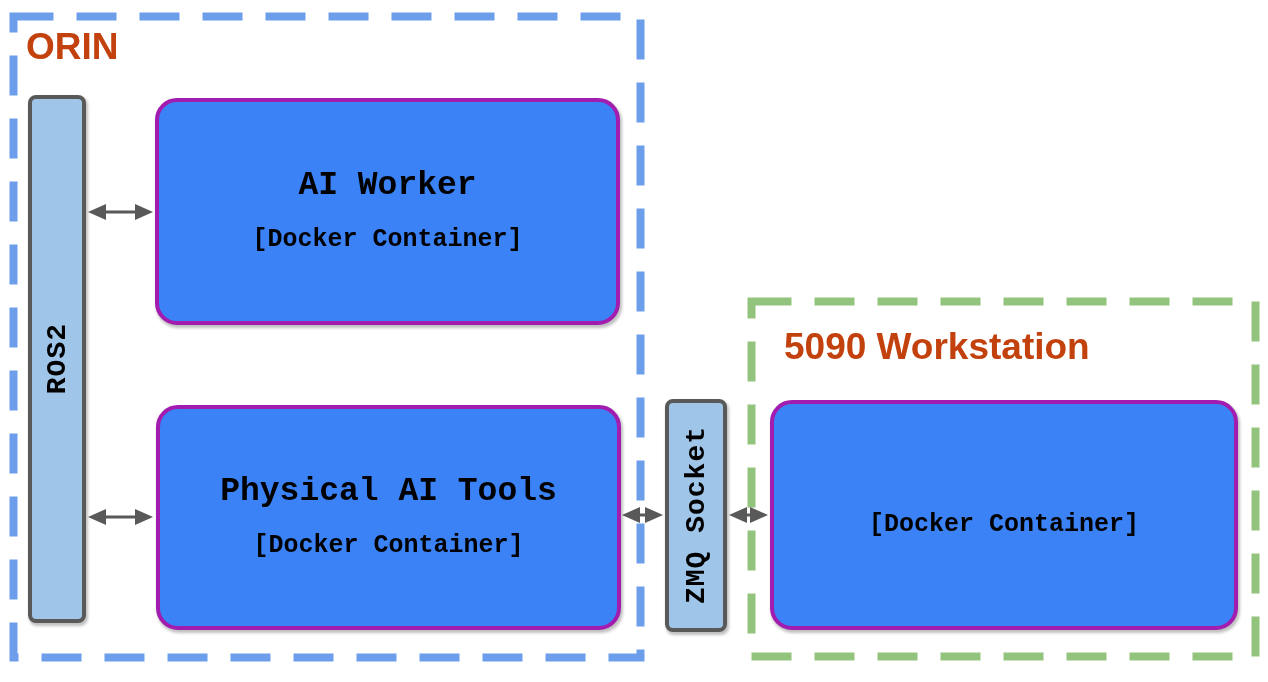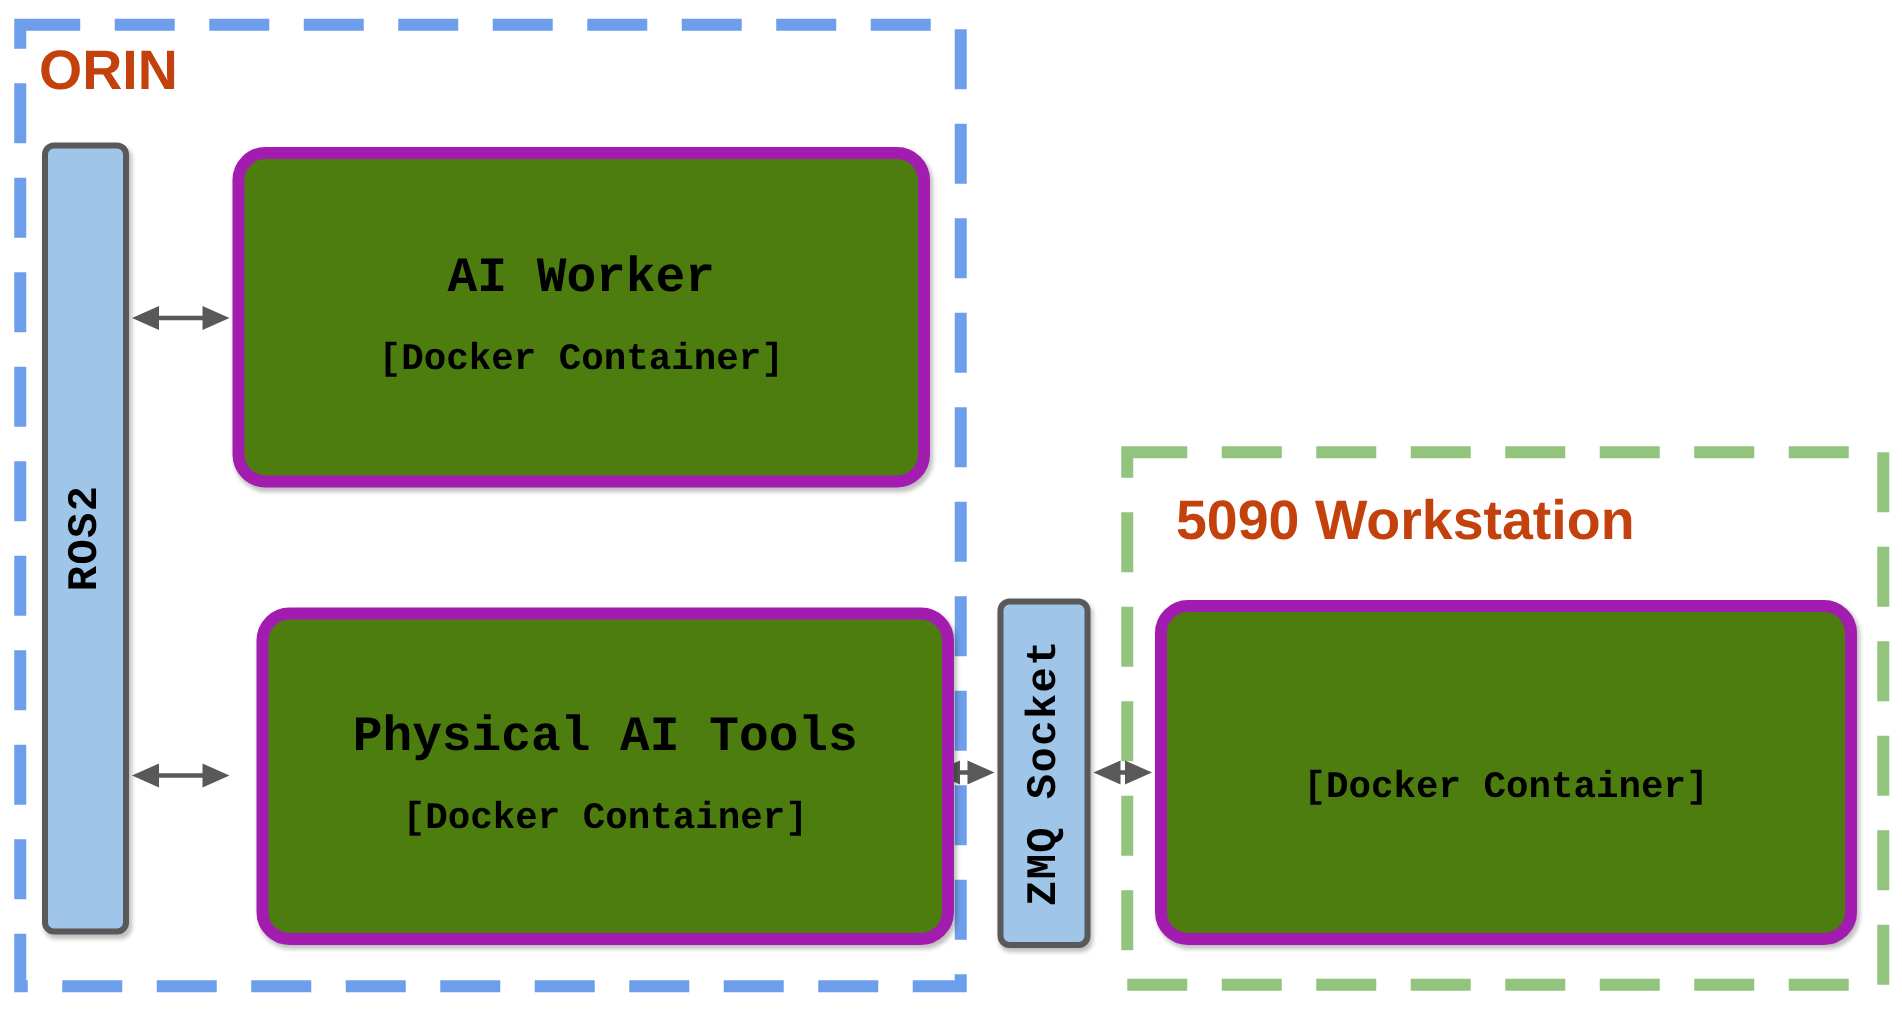--- a/index.html
+++ b/index.html
@@ -29,22 +29,22 @@
     font-size: 37px;
     color: #c2410c;
     white-space: nowrap;
   }
   .orin-label   { left: 26px;  top: 26px; }
   .ws-label     { left: 784px; top: 326px; }
 
   .node {
     position: absolute;
     box-sizing: border-box;
-    background: #4d7c0f;
-    border: 8px solid #a21caf;
+    background: #3b82f6;
+    border: 4px solid #a21caf;
     border-radius: 22px;
     display: flex;
     flex-direction: column;
     align-items: center;
     justify-content: center;
     box-shadow: 1.5px 2.5px 3px rgba(0,0,0,0.25);
     text-align: right;
   }
   .node-title {
     font-family: "Liberation Mono", "DejaVu Sans Mono", monospace;
@@ -57,21 +57,21 @@
   .node-subtitle {
     font-family: "Liberation Mono", "DejaVu Sans Mono", monospace;
     font-weight: bold;
     font-size: 25px;
     color: #000000;
     line-height: 1.2;
     margin-top: 20px;
     white-space: nowrap;
   }
   .ai-worker  { left: 155px; top: 98px;  width: 465px; height: 227px; }
-  .phys-tools { left: 171px; top: 405px; width: 465px; height: 225px; }
+  .phys-tools { left: 156px; top: 405px; width: 465px; height: 225px; }
   .groot      { left: 770px; top: 400px; width: 468px; height: 230px; }
 
   .bus {
     position: absolute;
     box-sizing: border-box;
     background: #9fc5e8;
     border: 4px solid #595959;
     border-radius: 8px;
     display: flex;
     align-items: center;

